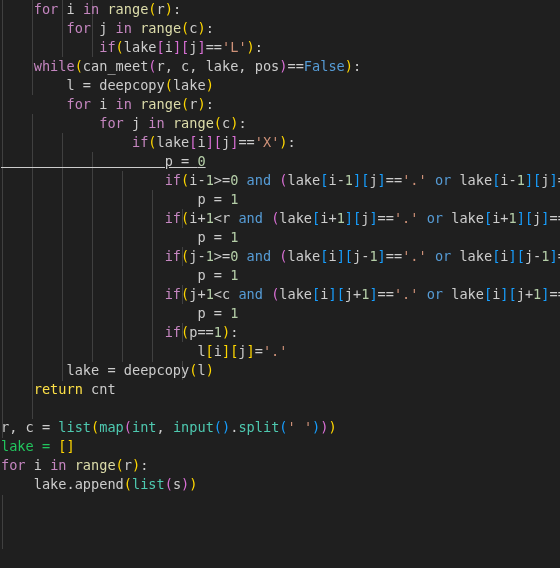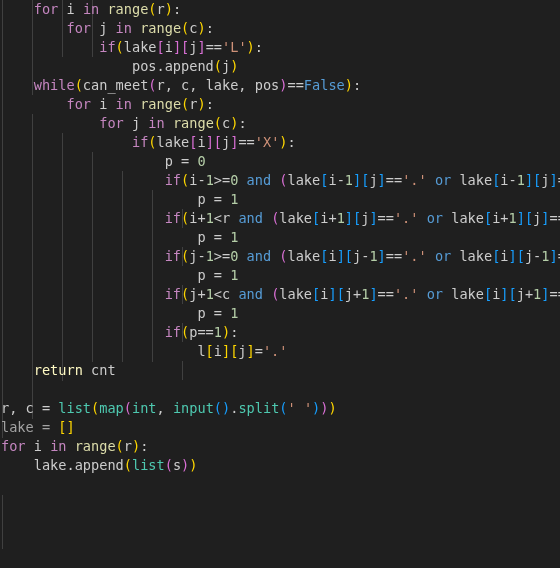--- a/index.html
+++ b/index.html
@@ -84,32 +84,32 @@
 
   <div class="code">
 
     <div class="line" style="height: 19px; line-height: 19px;"><span class="txt" style="color: rgb(204, 204, 204);">    </span><span class="kw" style="color: rgb(197, 134, 192);">for</span><span class="txt" style="color: rgb(204, 204, 204);"> i </span><span class="kw" style="color: rgb(197, 134, 192);">in</span><span class="txt" style="color: rgb(204, 204, 204);"> </span><span class="fn" style="color: rgb(220, 220, 170);">range</span><span class="b1" style="color: rgb(255, 215, 0);">(</span><span class="txt" style="color: rgb(204, 204, 204);">r</span><span class="b1" style="color: rgb(255, 215, 0);">)</span><span class="punc" style="color: rgb(204, 204, 204);">:</span></div>
 
     <div class="line" style="height: 19px; line-height: 19px;"><span class="txt" style="color: rgb(204, 204, 204);">        </span><span class="kw" style="color: rgb(197, 134, 192);">for</span><span class="txt" style="color: rgb(204, 204, 204);"> j </span><span class="kw" style="color: rgb(197, 134, 192);">in</span><span class="txt" style="color: rgb(204, 204, 204);"> </span><span class="fn" style="color: rgb(220, 220, 170);">range</span><span class="b1" style="color: rgb(255, 215, 0);">(</span><span class="txt" style="color: rgb(204, 204, 204);">c</span><span class="b1" style="color: rgb(255, 215, 0);">)</span><span class="punc" style="color: rgb(204, 204, 204);">:</span></div>
 
     <div class="line" style="height: 19px; line-height: 19px;"><span class="txt" style="color: rgb(204, 204, 204);">            </span><span class="kw" style="color: rgb(197, 134, 192);">if</span><span class="b1" style="color: rgb(255, 215, 0);">(</span><span class="txt" style="color: rgb(204, 204, 204);">lake</span><span class="b2" style="color: rgb(218, 112, 214);">[</span><span class="txt" style="color: rgb(204, 204, 204);">i</span><span class="b2" style="color: rgb(218, 112, 214);">]</span><span class="b2" style="color: rgb(218, 112, 214);">[</span><span class="txt" style="color: rgb(204, 204, 204);">j</span><span class="b2" style="color: rgb(218, 112, 214);">]</span><span class="txt" style="color: rgb(204, 204, 204);">==</span><span class="str" style="color: rgb(206, 145, 120);">'L'</span><span class="b1" style="color: rgb(255, 215, 0);">)</span><span class="punc" style="color: rgb(204, 204, 204);">:</span></div>
 
 
-    <div class="line" style="height: 19px; line-height: 19px;"><span class="txt" style="color: rgb(204, 204, 204);">                pos.append</span><span class="b1" style="color: rgb(255, 215, 0);">(</span><span class="txt" style="color: rgb(204, 204, 204);">j</span><span class="b1" style="color: rgb(255, 215, 0);">)</span></div>
 
     <div class="line" style="height: 19px; line-height: 19px;"><span class="txt" style="color: rgb(204, 204, 204);">    </span><span class="kw" style="color: rgb(197, 134, 192);">while</span><span class="b1" style="color: rgb(255, 215, 0);">(</span><span class="txt" style="color: rgb(204, 204, 204);">can_meet</span><span class="b2" style="color: rgb(218, 112, 214);">(</span><span class="txt" style="color: rgb(204, 204, 204);">r, c, lake, pos</span><span class="b2" style="color: rgb(218, 112, 214);">)</span><span class="txt" style="color: rgb(204, 204, 204);">==</span><span class="bool" style="color: rgb(86, 156, 214);">False</span><span class="b1" style="color: rgb(255, 215, 0);">)</span><span class="punc" style="color: rgb(204, 204, 204);">:</span></div>
 
+    <div class="line" style="height: 19px; line-height: 19px;"><span class="txt" style="color: rgb(204, 204, 204);">        l = deepcopy</span><span class="b1" style="color: rgb(255, 215, 0);">(</span><span class="txt" style="color: rgb(204, 204, 204);">lake</span><span class="b1" style="color: rgb(255, 215, 0);">)</span></div>
 
     <div class="line" style="height: 19px; line-height: 19px;"><span class="txt" style="color: rgb(204, 204, 204);">        </span><span class="kw" style="color: rgb(197, 134, 192);">for</span><span class="txt" style="color: rgb(204, 204, 204);"> i </span><span class="kw" style="color: rgb(197, 134, 192);">in</span><span class="txt" style="color: rgb(204, 204, 204);"> </span><span class="fn" style="color: rgb(220, 220, 170);">range</span><span class="b1" style="color: rgb(255, 215, 0);">(</span><span class="txt" style="color: rgb(204, 204, 204);">r</span><span class="b1" style="color: rgb(255, 215, 0);">)</span><span class="punc" style="color: rgb(204, 204, 204);">:</span></div>
 
     <div class="line" style="height: 19px; line-height: 19px;"><span class="txt" style="color: rgb(204, 204, 204);">            </span><span class="kw" style="color: rgb(197, 134, 192);">for</span><span class="txt" style="color: rgb(204, 204, 204);"> j </span><span class="kw" style="color: rgb(197, 134, 192);">in</span><span class="txt" style="color: rgb(204, 204, 204);"> </span><span class="fn" style="color: rgb(220, 220, 170);">range</span><span class="b1" style="color: rgb(255, 215, 0);">(</span><span class="txt" style="color: rgb(204, 204, 204);">c</span><span class="b1" style="color: rgb(255, 215, 0);">)</span><span class="punc" style="color: rgb(204, 204, 204);">:</span></div>
 
     <div class="line" style="height: 19px; line-height: 19px;"><span class="txt" style="color: rgb(204, 204, 204);">                </span><span class="kw" style="color: rgb(197, 134, 192);">if</span><span class="b1" style="color: rgb(255, 215, 0);">(</span><span class="txt" style="color: rgb(204, 204, 204);">lake</span><span class="b2" style="color: rgb(218, 112, 214);">[</span><span class="txt" style="color: rgb(204, 204, 204);">i</span><span class="b2" style="color: rgb(218, 112, 214);">]</span><span class="b2" style="color: rgb(218, 112, 214);">[</span><span class="txt" style="color: rgb(204, 204, 204);">j</span><span class="b2" style="color: rgb(218, 112, 214);">]</span><span class="txt" style="color: rgb(204, 204, 204);">==</span><span class="str" style="color: rgb(206, 145, 120);">'X'</span><span class="b1" style="color: rgb(255, 215, 0);">)</span><span class="punc" style="color: rgb(204, 204, 204);">:</span></div>
 
-    <div class="line" style="height: 19px; line-height: 19px;"><span class="txt" style="color: rgb(204, 204, 204);">                    p = </span><span class="num" style="color: rgb(181, 206, 168);">0</span></div>
+    <div class="line" style="height: 19px; line-height: 19px; text-decoration: underline;"><span class="txt" style="color: rgb(204, 204, 204);">                    p = </span><span class="num" style="color: rgb(181, 206, 168);">0</span></div>
 
     <div class="line" style="height: 19px; line-height: 19px;"><span class="txt" style="color: rgb(204, 204, 204);">                    </span><span class="kw" style="color: rgb(197, 134, 192);">if</span><span class="b1" style="color: rgb(255, 215, 0);">(</span><span class="txt" style="color: rgb(204, 204, 204);">i</span><span class="txt" style="color: rgb(204, 204, 204);">-</span><span class="num" style="color: rgb(181, 206, 168);">1</span><span class="txt" style="color: rgb(204, 204, 204);">&gt;=</span><span class="num" style="color: rgb(181, 206, 168);">0</span><span class="txt" style="color: rgb(204, 204, 204);"> </span><span class="op" style="color: rgb(86, 156, 214);">and</span><span class="txt" style="color: rgb(204, 204, 204);"> </span><span class="b2" style="color: rgb(218, 112, 214);">(</span><span class="txt" style="color: rgb(204, 204, 204);">lake</span><span class="b3" style="color: rgb(23, 159, 255);">[</span><span class="txt" style="color: rgb(204, 204, 204);">i</span><span class="txt" style="color: rgb(204, 204, 204);">-</span><span class="num" style="color: rgb(181, 206, 168);">1</span><span class="b3" style="color: rgb(23, 159, 255);">]</span><span class="b3" style="color: rgb(23, 159, 255);">[</span><span class="txt" style="color: rgb(204, 204, 204);">j</span><span class="b3" style="color: rgb(23, 159, 255);">]</span><span class="txt" style="color: rgb(204, 204, 204);">==</span><span class="str" style="color: rgb(206, 145, 120);">'.'</span><span class="txt" style="color: rgb(204, 204, 204);"> </span><span class="op" style="color: rgb(86, 156, 214);">or</span><span class="txt" style="color: rgb(204, 204, 204);"> lake</span><span class="b3" style="color: rgb(23, 159, 255);">[</span><span class="txt" style="color: rgb(204, 204, 204);">i</span><span class="txt" style="color: rgb(204, 204, 204);">-</span><span class="num" style="color: rgb(181, 206, 168);">1</span><span class="b3" style="color: rgb(23, 159, 255);">]</span><span class="b3" style="color: rgb(23, 159, 255);">[</span><span class="txt" style="color: rgb(204, 204, 204);">j</span><span class="b3" style="color: rgb(23, 159, 255);">]</span><span class="txt" style="color: rgb(204, 204, 204);">==</span></div>
 
     <div class="line" style="height: 19px; line-height: 19px;"><span class="txt" style="color: rgb(204, 204, 204);">                        p = </span><span class="num" style="color: rgb(181, 206, 168);">1</span></div>
 
     <div class="line" style="height: 19px; line-height: 19px;"><span class="txt" style="color: rgb(204, 204, 204);">                    </span><span class="kw" style="color: rgb(197, 134, 192);">if</span><span class="b1" style="color: rgb(255, 215, 0);">(</span><span class="txt" style="color: rgb(204, 204, 204);">i</span><span class="txt" style="color: rgb(204, 204, 204);">+</span><span class="num" style="color: rgb(181, 206, 168);">1</span><span class="txt" style="color: rgb(204, 204, 204);">&lt;r </span><span class="op" style="color: rgb(86, 156, 214);">and</span><span class="txt" style="color: rgb(204, 204, 204);"> </span><span class="b2" style="color: rgb(218, 112, 214);">(</span><span class="txt" style="color: rgb(204, 204, 204);">lake</span><span class="b3" style="color: rgb(23, 159, 255);">[</span><span class="txt" style="color: rgb(204, 204, 204);">i</span><span class="txt" style="color: rgb(204, 204, 204);">+</span><span class="num" style="color: rgb(181, 206, 168);">1</span><span class="b3" style="color: rgb(23, 159, 255);">]</span><span class="b3" style="color: rgb(23, 159, 255);">[</span><span class="txt" style="color: rgb(204, 204, 204);">j</span><span class="b3" style="color: rgb(23, 159, 255);">]</span><span class="txt" style="color: rgb(204, 204, 204);">==</span><span class="str" style="color: rgb(206, 145, 120);">'.'</span><span class="txt" style="color: rgb(204, 204, 204);"> </span><span class="op" style="color: rgb(86, 156, 214);">or</span><span class="txt" style="color: rgb(204, 204, 204);"> lake</span><span class="b3" style="color: rgb(23, 159, 255);">[</span><span class="txt" style="color: rgb(204, 204, 204);">i</span><span class="txt" style="color: rgb(204, 204, 204);">+</span><span class="num" style="color: rgb(181, 206, 168);">1</span><span class="b3" style="color: rgb(23, 159, 255);">]</span><span class="b3" style="color: rgb(23, 159, 255);">[</span><span class="txt" style="color: rgb(204, 204, 204);">j</span><span class="b3" style="color: rgb(23, 159, 255);">]</span><span class="txt" style="color: rgb(204, 204, 204);">==</span></div>
 
     <div class="line" style="height: 19px; line-height: 19px;"><span class="txt" style="color: rgb(204, 204, 204);">                        p = </span><span class="num" style="color: rgb(181, 206, 168);">1</span></div>
 
     <div class="line" style="height: 19px; line-height: 19px;"><span class="txt" style="color: rgb(204, 204, 204);">                    </span><span class="kw" style="color: rgb(197, 134, 192);">if</span><span class="b1" style="color: rgb(255, 215, 0);">(</span><span class="txt" style="color: rgb(204, 204, 204);">j</span><span class="txt" style="color: rgb(204, 204, 204);">-</span><span class="num" style="color: rgb(181, 206, 168);">1</span><span class="txt" style="color: rgb(204, 204, 204);">&gt;=</span><span class="num" style="color: rgb(181, 206, 168);">0</span><span class="txt" style="color: rgb(204, 204, 204);"> </span><span class="op" style="color: rgb(86, 156, 214);">and</span><span class="txt" style="color: rgb(204, 204, 204);"> </span><span class="b2" style="color: rgb(218, 112, 214);">(</span><span class="txt" style="color: rgb(204, 204, 204);">lake</span><span class="b3" style="color: rgb(23, 159, 255);">[</span><span class="txt" style="color: rgb(204, 204, 204);">i</span><span class="b3" style="color: rgb(23, 159, 255);">]</span><span class="b3" style="color: rgb(23, 159, 255);">[</span><span class="txt" style="color: rgb(204, 204, 204);">j</span><span class="txt" style="color: rgb(204, 204, 204);">-</span><span class="num" style="color: rgb(181, 206, 168);">1</span><span class="b3" style="color: rgb(23, 159, 255);">]</span><span class="txt" style="color: rgb(204, 204, 204);">==</span><span class="str" style="color: rgb(206, 145, 120);">'.'</span><span class="txt" style="color: rgb(204, 204, 204);"> </span><span class="op" style="color: rgb(86, 156, 214);">or</span><span class="txt" style="color: rgb(204, 204, 204);"> lake</span><span class="b3" style="color: rgb(23, 159, 255);">[</span><span class="txt" style="color: rgb(204, 204, 204);">i</span><span class="b3" style="color: rgb(23, 159, 255);">]</span><span class="b3" style="color: rgb(23, 159, 255);">[</span><span class="txt" style="color: rgb(204, 204, 204);">j</span><span class="txt" style="color: rgb(204, 204, 204);">-</span><span class="num" style="color: rgb(181, 206, 168);">1</span><span class="b3" style="color: rgb(23, 159, 255);">]</span><span class="txt" style="color: rgb(204, 204, 204);">==</span></div>
@@ -117,29 +117,30 @@
     <div class="line" style="height: 19px; line-height: 19px;"><span class="txt" style="color: rgb(204, 204, 204);">                        p = </span><span class="num" style="color: rgb(181, 206, 168);">1</span></div>
 
     <div class="line" style="height: 19px; line-height: 19px;"><span class="txt" style="color: rgb(204, 204, 204);">                    </span><span class="kw" style="color: rgb(197, 134, 192);">if</span><span class="b1" style="color: rgb(255, 215, 0);">(</span><span class="txt" style="color: rgb(204, 204, 204);">j</span><span class="txt" style="color: rgb(204, 204, 204);">+</span><span class="num" style="color: rgb(181, 206, 168);">1</span><span class="txt" style="color: rgb(204, 204, 204);">&lt;c </span><span class="op" style="color: rgb(86, 156, 214);">and</span><span class="txt" style="color: rgb(204, 204, 204);"> </span><span class="b2" style="color: rgb(218, 112, 214);">(</span><span class="txt" style="color: rgb(204, 204, 204);">lake</span><span class="b3" style="color: rgb(23, 159, 255);">[</span><span class="txt" style="color: rgb(204, 204, 204);">i</span><span class="b3" style="color: rgb(23, 159, 255);">]</span><span class="b3" style="color: rgb(23, 159, 255);">[</span><span class="txt" style="color: rgb(204, 204, 204);">j</span><span class="txt" style="color: rgb(204, 204, 204);">+</span><span class="num" style="color: rgb(181, 206, 168);">1</span><span class="b3" style="color: rgb(23, 159, 255);">]</span><span class="txt" style="color: rgb(204, 204, 204);">==</span><span class="str" style="color: rgb(206, 145, 120);">'.'</span><span class="txt" style="color: rgb(204, 204, 204);"> </span><span class="op" style="color: rgb(86, 156, 214);">or</span><span class="txt" style="color: rgb(204, 204, 204);"> lake</span><span class="b3" style="color: rgb(23, 159, 255);">[</span><span class="txt" style="color: rgb(204, 204, 204);">i</span><span class="b3" style="color: rgb(23, 159, 255);">]</span><span class="b3" style="color: rgb(23, 159, 255);">[</span><span class="txt" style="color: rgb(204, 204, 204);">j</span><span class="txt" style="color: rgb(204, 204, 204);">+</span><span class="num" style="color: rgb(181, 206, 168);">1</span><span class="b3" style="color: rgb(23, 159, 255);">]</span><span class="txt" style="color: rgb(204, 204, 204);">==</span></div>
 
     <div class="line" style="height: 19px; line-height: 19px;"><span class="txt" style="color: rgb(204, 204, 204);">                        p = </span><span class="num" style="color: rgb(181, 206, 168);">1</span></div>
 
     <div class="line" style="height: 19px; line-height: 19px;"><span class="txt" style="color: rgb(204, 204, 204);">                    </span><span class="kw" style="color: rgb(197, 134, 192);">if</span><span class="b1" style="color: rgb(255, 215, 0);">(</span><span class="txt" style="color: rgb(204, 204, 204);">p==</span><span class="num" style="color: rgb(181, 206, 168);">1</span><span class="b1" style="color: rgb(255, 215, 0);">)</span><span class="punc" style="color: rgb(204, 204, 204);">:</span></div>
 
     <div class="line" style="height: 19px; line-height: 19px;"><span class="txt" style="color: rgb(204, 204, 204);">                        l</span><span class="b1" style="color: rgb(255, 215, 0);">[</span><span class="txt" style="color: rgb(204, 204, 204);">i</span><span class="b1" style="color: rgb(255, 215, 0);">]</span><span class="b1" style="color: rgb(255, 215, 0);">[</span><span class="txt" style="color: rgb(204, 204, 204);">j</span><span class="b1" style="color: rgb(255, 215, 0);">]</span><span class="txt" style="color: rgb(204, 204, 204);">=</span><span class="str" style="color: rgb(206, 145, 120);">'.'</span></div>
 
+    <div class="line" style="height: 19px; line-height: 19px;"><span class="txt" style="color: rgb(204, 204, 204);">        lake = deepcopy</span><span class="b1" style="color: rgb(255, 215, 0);">(</span><span class="txt" style="color: rgb(204, 204, 204);">l</span><span class="b1" style="color: rgb(255, 215, 0);">)</span></div>
 
 
-    <div class="line" style="height: 19px; line-height: 19px;"><span class="txt" style="color: rgb(204, 204, 204);">    </span><span class="kw" style="color: #fef9c3;">return</span><span class="txt" style="color: rgb(204, 204, 204);"> cnt</span></div>
+    <div class="line" style="height: 19px; line-height: 19px;"><span class="txt" style="color: rgb(204, 204, 204);">    </span><span class="kw" style="color: #fde047;">return</span><span class="txt" style="color: rgb(204, 204, 204);"> cnt</span></div>
 
     <div class="line" style="height: 19px; line-height: 19px;">&nbsp;</div>
 
     <div class="line" style="height: 19px; line-height: 19px;"><span class="txt" style="color: rgb(204, 204, 204);">r, c = </span><span class="bi" style="color: rgb(78, 201, 176);">list</span><span class="b1" style="color: rgb(255, 215, 0);">(</span><span class="bi" style="color: rgb(78, 201, 176);">map</span><span class="b2" style="color: rgb(218, 112, 214);">(</span><span class="bi" style="color: rgb(78, 201, 176);">int</span><span class="txt" style="color: rgb(204, 204, 204);">, </span><span class="bi" style="color: rgb(78, 201, 176);">input</span><span class="b3" style="color: rgb(23, 159, 255);">(</span><span class="b3" style="color: rgb(23, 159, 255);">)</span><span class="txt" style="color: rgb(204, 204, 204);">.</span><span class="bi" style="color: rgb(78, 201, 176);">split</span><span class="b3" style="color: rgb(23, 159, 255);">(</span><span class="str" style="color: rgb(206, 145, 120);">' '</span><span class="b3" style="color: rgb(23, 159, 255);">)</span><span class="b2" style="color: rgb(218, 112, 214);">)</span><span class="b1" style="color: rgb(255, 215, 0);">)</span></div>
 
-    <div class="line" style="height: 19px; line-height: 19px;"><span class="txt" style="color: #a3a3a3;">lake = </span><span class="b1" style="color: rgb(255, 215, 0);">[</span><span class="b1" style="color: rgb(255, 215, 0);">]</span></div>
+    <div class="line" style="height: 19px; line-height: 19px;"><span class="txt" style="color: #22c55e;">lake = </span><span class="b1" style="color: rgb(255, 215, 0);">[</span><span class="b1" style="color: rgb(255, 215, 0);">]</span></div>
 
     <div class="line" style="height: 19px; line-height: 19px;"><span class="kw" style="color: rgb(197, 134, 192);">for</span><span class="txt" style="color: rgb(204, 204, 204);"> i </span><span class="kw" style="color: rgb(197, 134, 192);">in</span><span class="txt" style="color: rgb(204, 204, 204);"> </span><span class="fn" style="color: rgb(220, 220, 170);">range</span><span class="b1" style="color: rgb(255, 215, 0);">(</span><span class="txt" style="color: rgb(204, 204, 204);">r</span><span class="b1" style="color: rgb(255, 215, 0);">)</span><span class="punc" style="color: rgb(204, 204, 204);">:</span></div>
 
 
     <div class="line" style="height: 19px; line-height: 19px;"><span class="txt" style="color: rgb(204, 204, 204);">    lake.append</span><span class="b1" style="color: rgb(255, 215, 0);">(</span><span class="bi" style="color: rgb(78, 201, 176);">list</span><span class="b2" style="color: rgb(218, 112, 214);">(</span><span class="txt" style="color: rgb(204, 204, 204);">s</span><span class="b2" style="color: rgb(218, 112, 214);">)</span><span class="b1" style="color: rgb(255, 215, 0);">)</span></div>
 
   </div>
 </div>
 
 </body></html>

